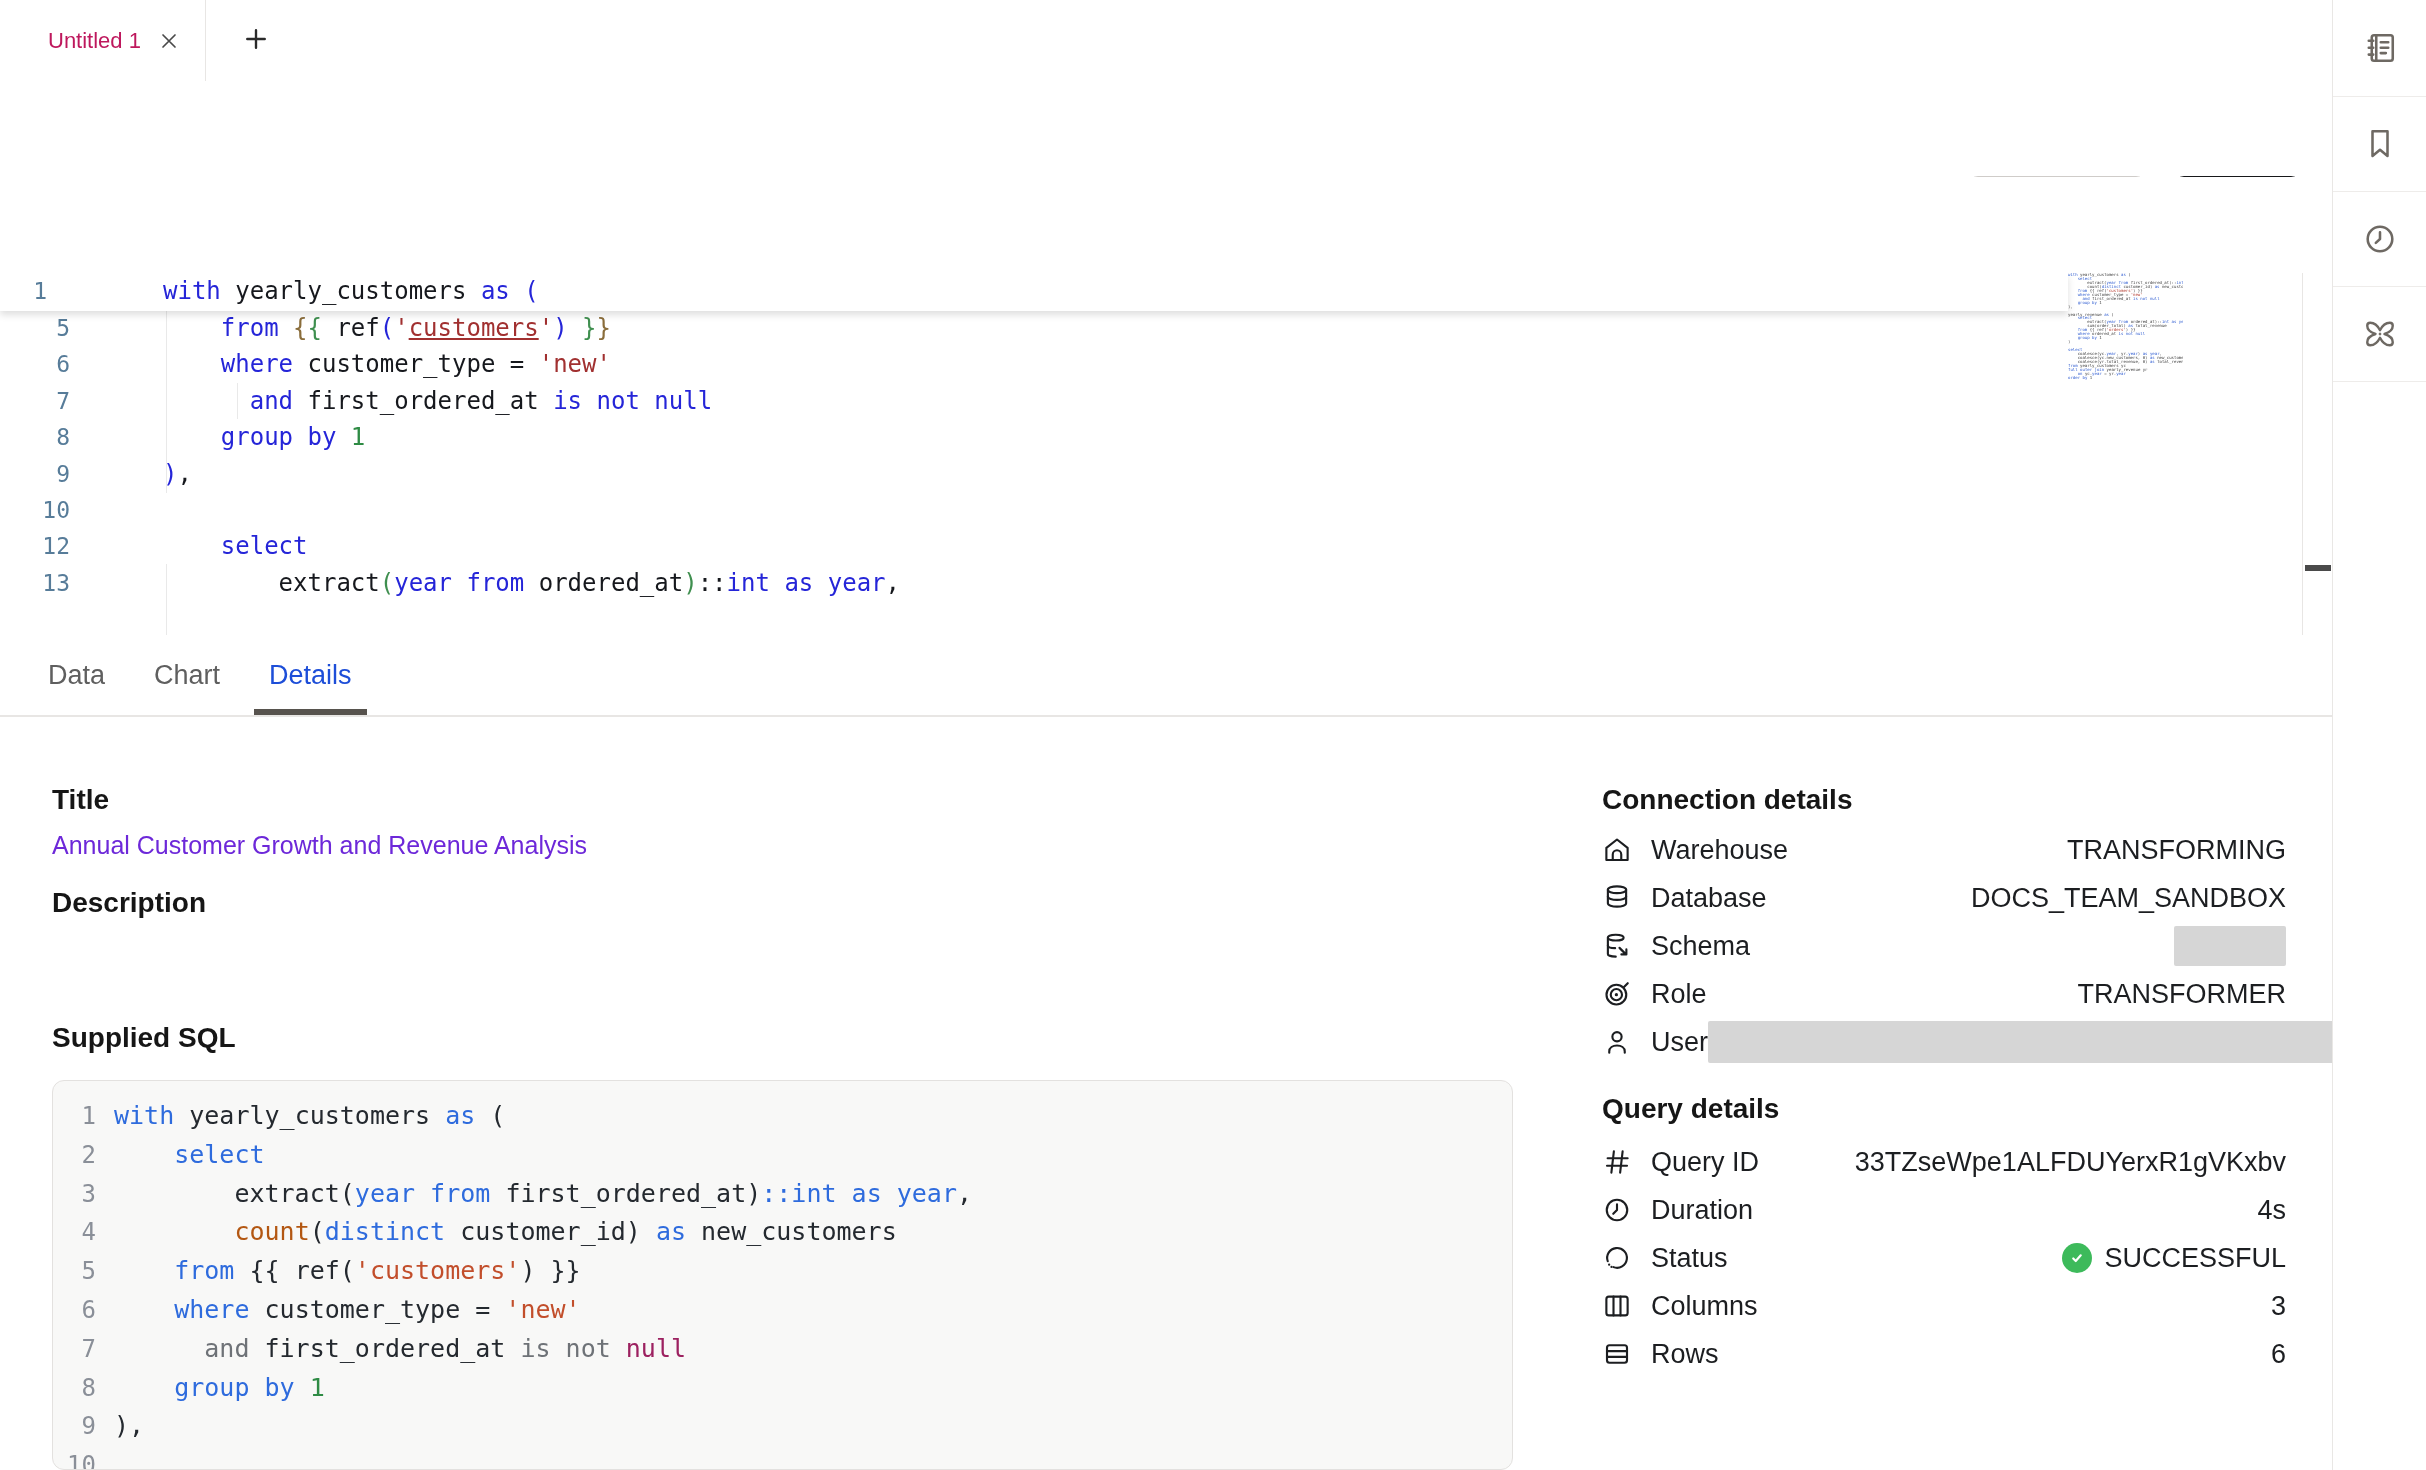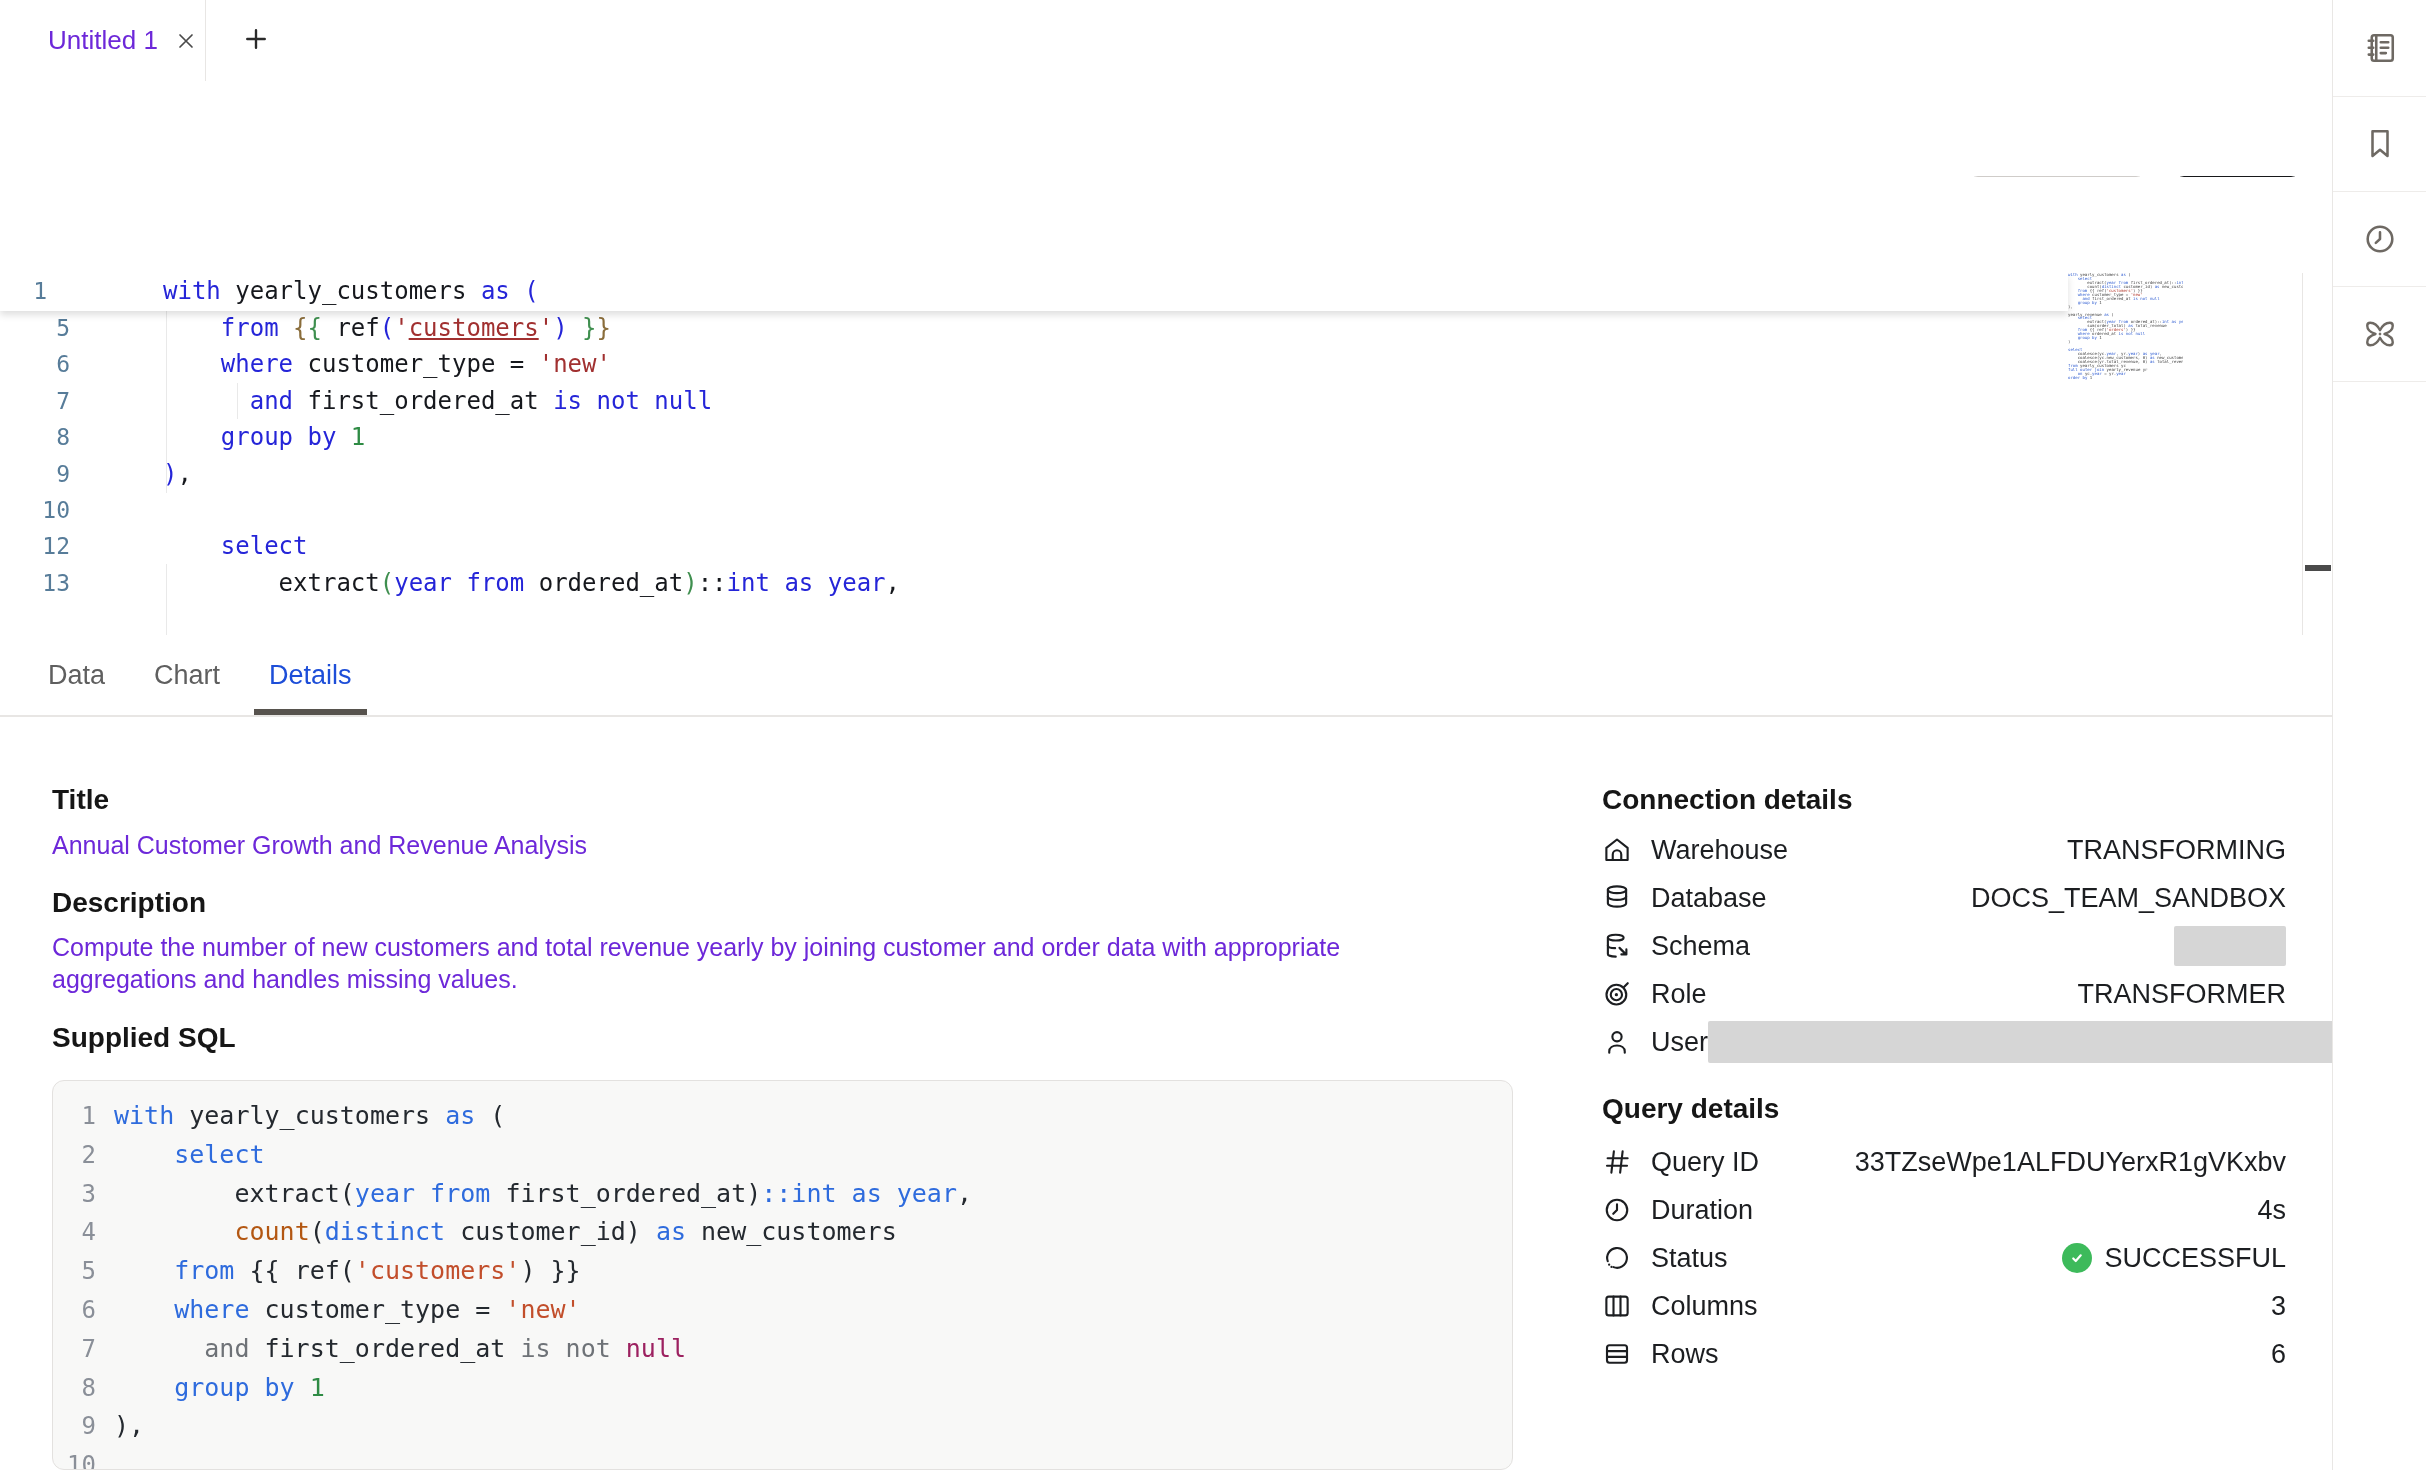--- a/index.html
+++ b/index.html
@@ -4,21 +4,21 @@
 <style>
   html,body{margin:0;padding:0}
   body{width:2426px;height:1470px;position:relative;background:#fff;overflow:hidden;
        font-family:"Liberation Sans",sans-serif;color:#1c1e21;}
   .abs{position:absolute}
 
   
   #tab-bar{left:0;top:0;width:2332px;height:81px;border-bottom:1px solid #e8e6e4;background:#fff}
   #file-tab{position:absolute;left:0;top:0;width:206px;height:81px;border-right:1px solid #e8e6e4;
             display:flex;align-items:center;padding-left:48px;box-sizing:border-box;gap:16px}
-  #file-tab .title{font-size:26px;color:#6d28d9}
+  #file-tab .title{font-size:22px;color:#be185d}
   .xicon svg{display:block}
   #new-tab-btn{position:absolute;left:235px;top:20px;width:42px;height:42px;display:flex;align-items:center;justify-content:center}
 
   
   #toolbar{left:0;top:81px;width:2332px;height:96px;border-bottom:1px solid #edebe9;background:#fff}
   #toolbar-bookmark{position:absolute;left:1886px;top:111px;width:34px;height:36px;color:#2a2c2e}
   #develop-btn{position:absolute;left:1968px;top:95px;width:178px;height:68px;border:1.5px solid #cfccc9;
                border-radius:10px;box-sizing:border-box;display:flex;align-items:center;justify-content:center;
                gap:14px;background:#fff;font-size:27px;color:#17181a}
   #run-btn{position:absolute;left:2174px;top:95px;width:127px;height:68px;border-radius:10px;background:#17181a;
@@ -177,21 +177,20 @@
     <div class="rtab" style="margin-left: 33px;">Data</div>
     <div class="rtab" style="margin-left: 19px;">Chart</div>
     <div class="rtab active" style="margin-left: 19px;">Details</div>
   </div>
 
 <div class="abs" id="details-panel">
   <div id="left-col">
     <div class="h2" style="top:67px">Title</div>
     <div class="body-text" style="top:112px">Annual Customer Growth and Revenue Analysis</div>
     <div class="h2" style="top:170px">Description</div>
-    <div class="body-text" style="top:214px;width:1405px">Compute the number of new customers and total revenue yearly by joining customer and order data with appropriate aggregations and handles missing values.</div>
     <div class="h2" style="top:305px">Supplied SQL</div>
     <div id="sql-box">
         <div class="cl"><span class="ln">1</span><span class="code"><span class="k">with</span><span class="i"> yearly_customers </span><span class="k">as</span><span class="i"> (</span></span></div>
         <div class="cl"><span class="ln">2</span><span class="code"><span class="i">    </span><span class="k">select</span></span></div>
         <div class="cl"><span class="ln">3</span><span class="code"><span class="i">        extract(</span><span class="k">year</span><span class="i"> </span><span class="k">from</span><span class="i"> first_ordered_at)</span><span class="k">::int</span><span class="i"> </span><span class="k">as</span><span class="i"> </span><span class="k">year</span><span class="i">,</span></span></div>
         <div class="cl"><span class="ln">4</span><span class="code"><span class="i">        </span><span class="fn">count</span><span class="i">(</span><span class="k">distinct</span><span class="i"> customer_id) </span><span class="k">as</span><span class="i"> new_customers</span></span></div>
         <div class="cl"><span class="ln">5</span><span class="code"><span class="i">    </span><span class="k">from</span><span class="i"> {{ ref(</span><span class="s">'customers'</span><span class="i">) }}</span></span></div>
         <div class="cl"><span class="ln">6</span><span class="code"><span class="i">    </span><span class="k">where</span><span class="i"> customer_type = </span><span class="s">'new'</span></span></div>
         <div class="cl"><span class="ln">7</span><span class="code"><span class="i">      </span><span class="g">and</span><span class="i"> first_ordered_at </span><span class="g">is</span><span class="i"> </span><span class="g">not</span><span class="i"> </span><span class="m">null</span></span></div>
         <div class="cl"><span class="ln">8</span><span class="code"><span class="i">    </span><span class="k">group</span><span class="i"> </span><span class="k">by</span><span class="i"> </span><span class="n">1</span></span></div>

